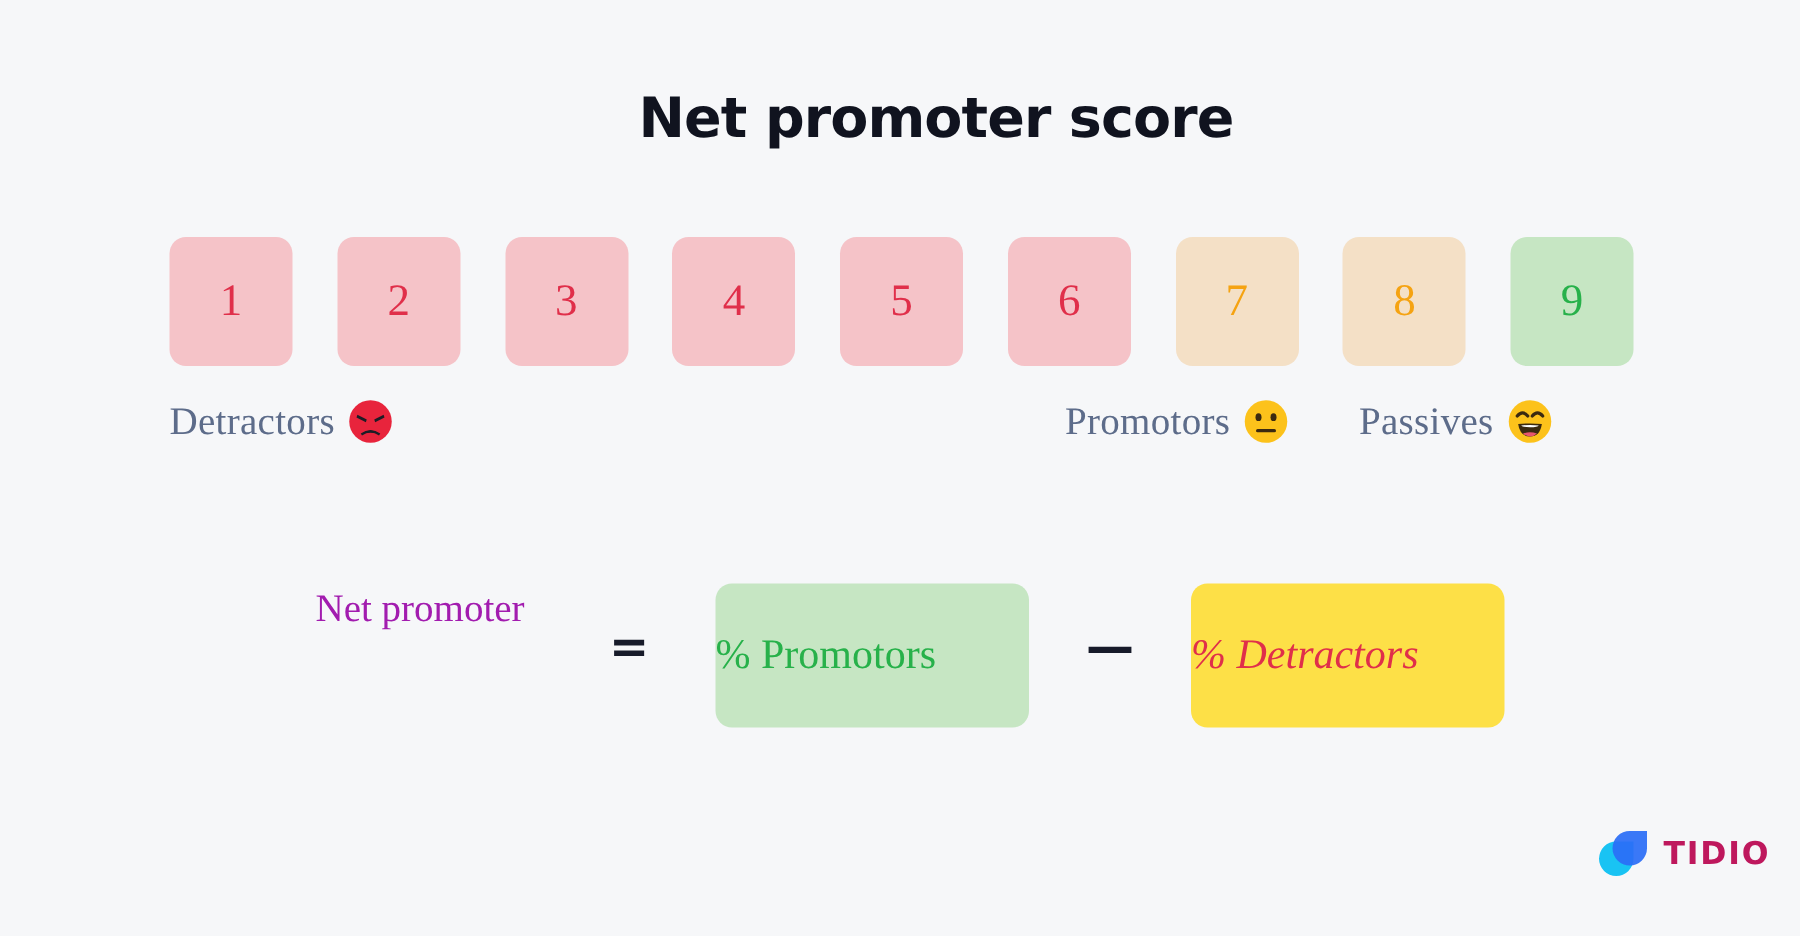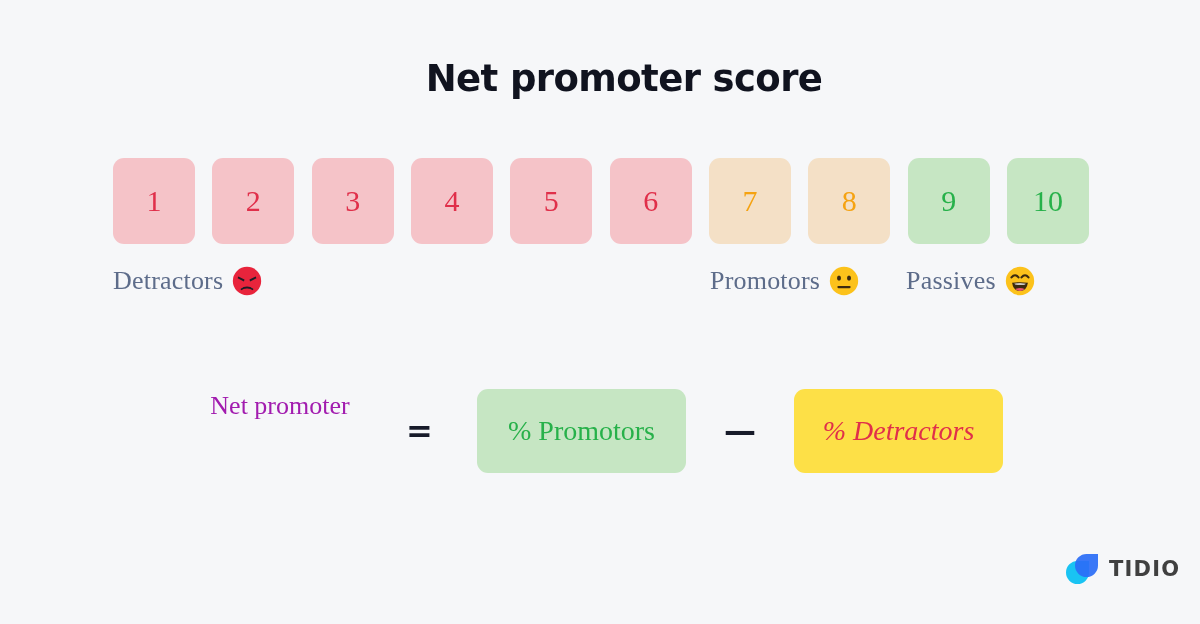--- a/index.html
+++ b/index.html
@@ -120,25 +120,24 @@
     font-size: 32px;
     color: #171b2a;
     line-height: 84px;
   }
   #operator-equals { left: 406px; top: 0; }
   #operator-minus  { left: 724px; top: 0; }
 
   .formula-box {
     position: absolute;
     top: 0;
-    height: 84px;
+    height: 96px;
     border-radius: 11px;
     display: flex;
     align-items: center;
-    justify-content: center;
     font-family: "Liberation Serif", serif;
     font-size: 28px;
     box-sizing: border-box;
   }
   #box-promotors {
     left: 477px;
     width: 209px;
     background: #c6e6c3;
     color: #27b14a;
   }
@@ -158,21 +157,21 @@
     display: flex;
     align-items: center;
     gap: 8px;
   }
   .logo-mark { display: block; }
   .logo-word {
     font-family: "DejaVu Sans", sans-serif;
     font-size: 21px;
     font-weight: bold;
     letter-spacing: 1.2px;
-    color: #404040;
+    color: #be185d;
     line-height: 1;
   }
 </style>
 </head>
 <body>
 
 <div class="canvas">
 
   <div class="title">Net promoter score</div>
 
@@ -196,23 +195,20 @@
       <span>6</span>
     </div>
     <div class="tile passive">
       <span>7</span>
     </div>
     <div class="tile passive">
       <span>8</span>
     </div>
     <div class="tile promoter">
       <span>9</span>
-    </div>
-    <div class="tile promoter">
-      <span>10</span>
     </div>
   </div>
 
   <div class="labels">
 
     <div class="label-group" id="label-detractors">
       <span class="label-text">Detractors</span>
       <svg class="label-emoji" viewBox="0 0 36 36">
         <circle cx="18" cy="18" r="17" fill="#e8243c"></circle>
         <path d="M7.5 12.5 L15 16.3 L14.3 18.6 L6.8 14.8 Z" fill="#1d1d26"></path>

